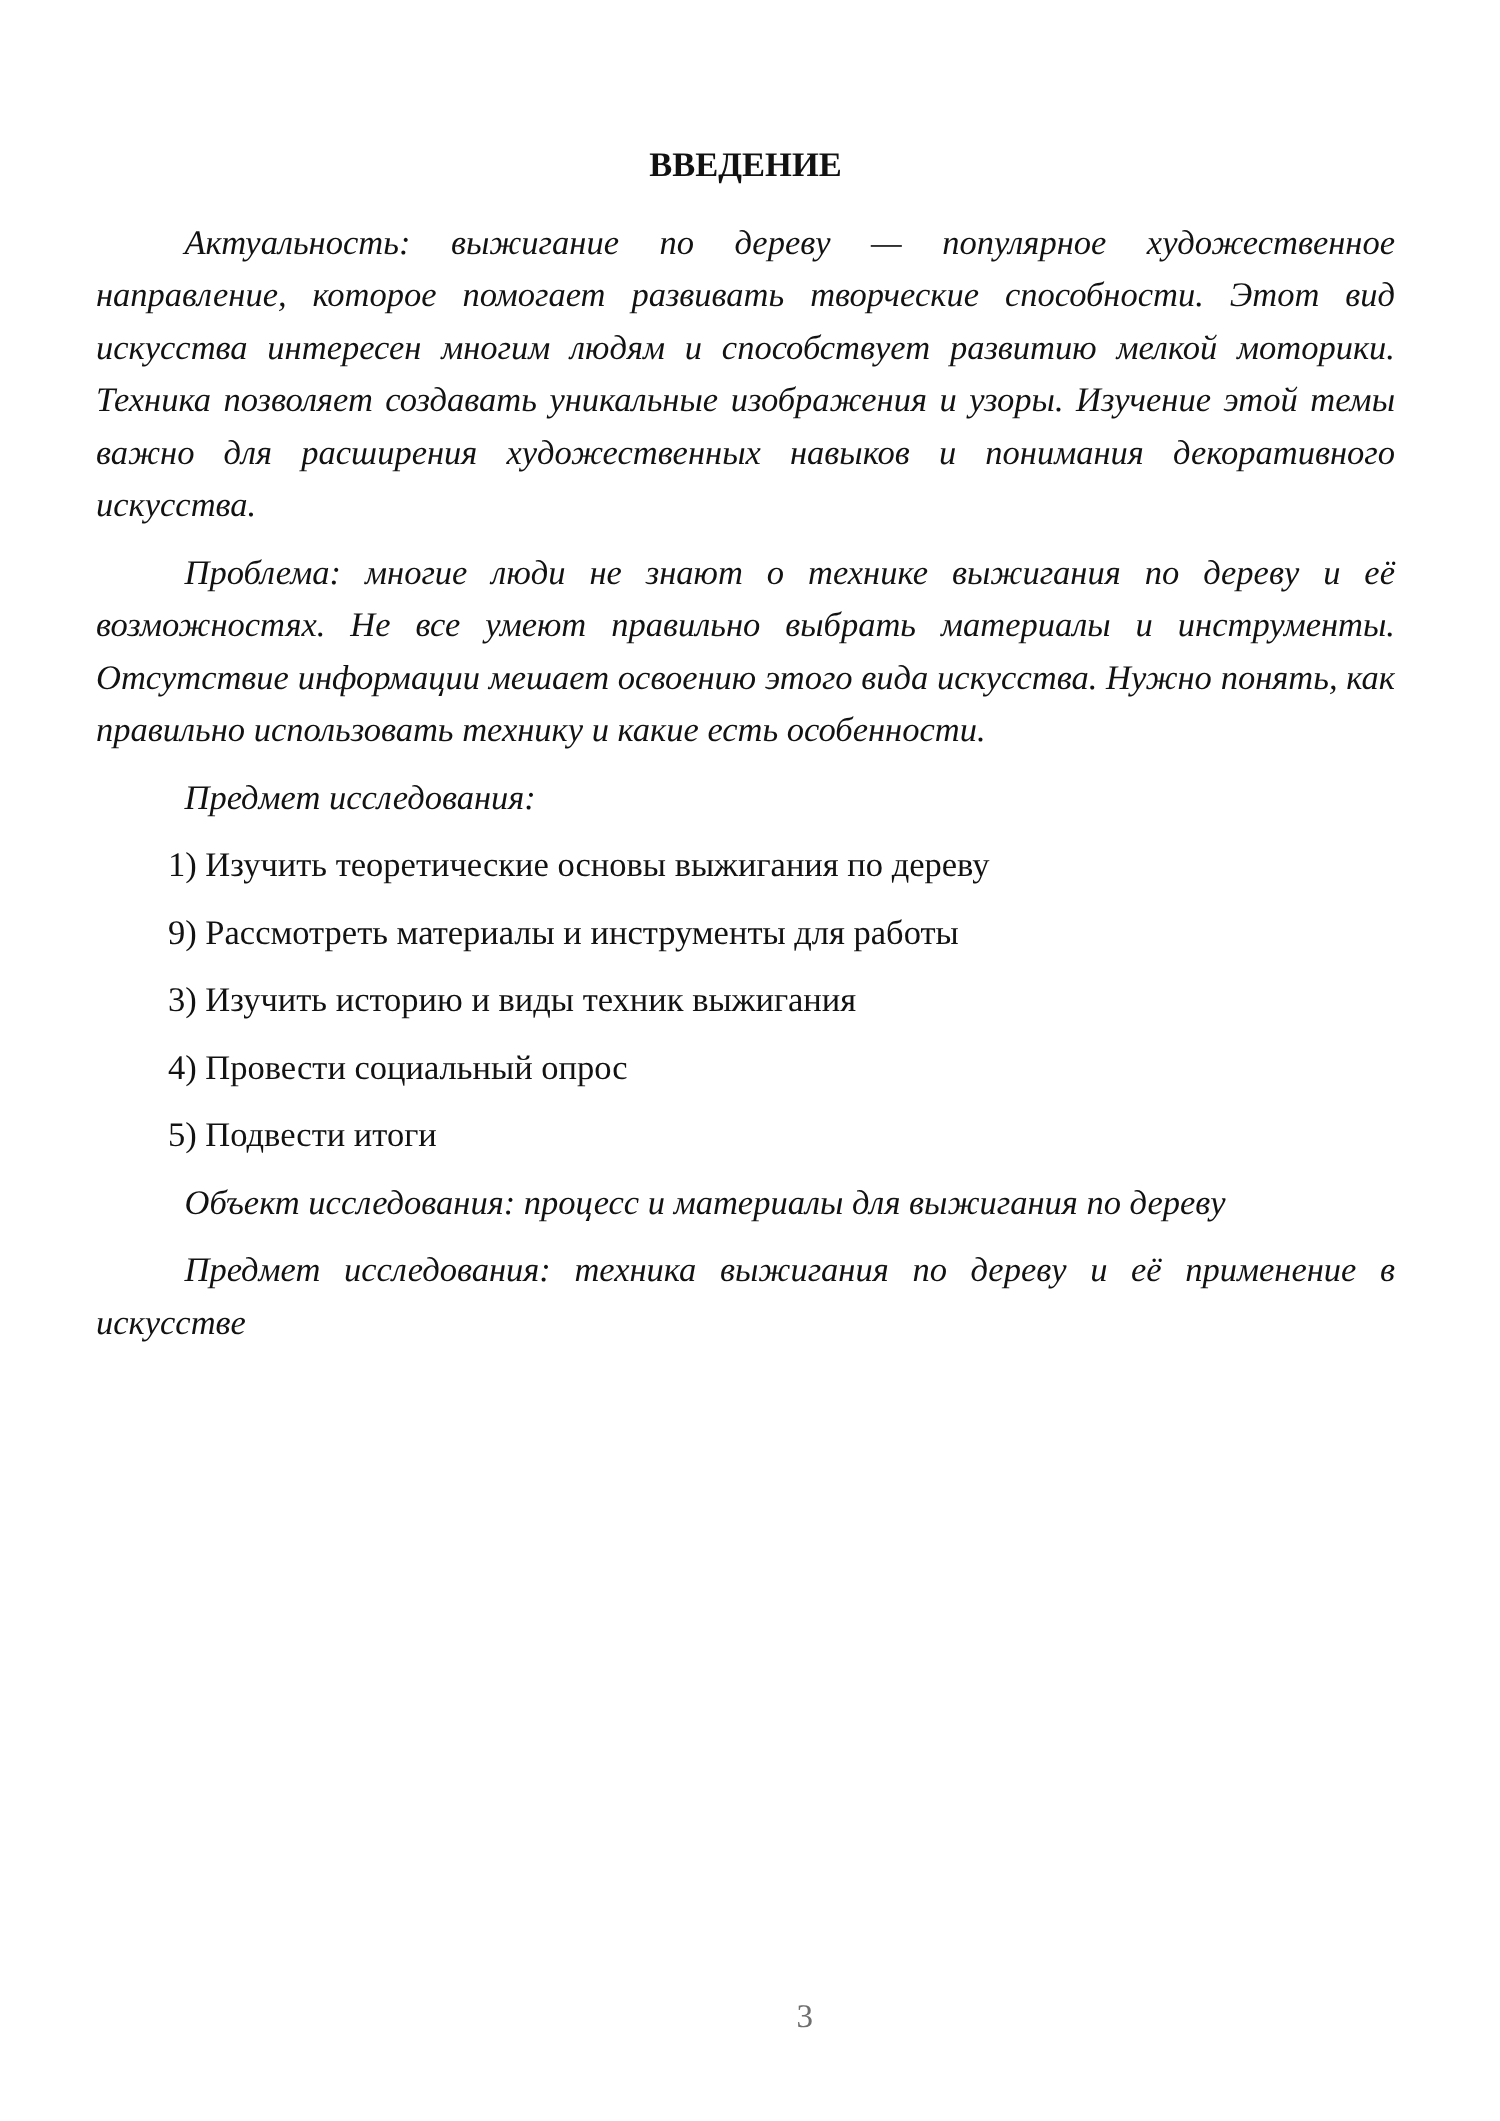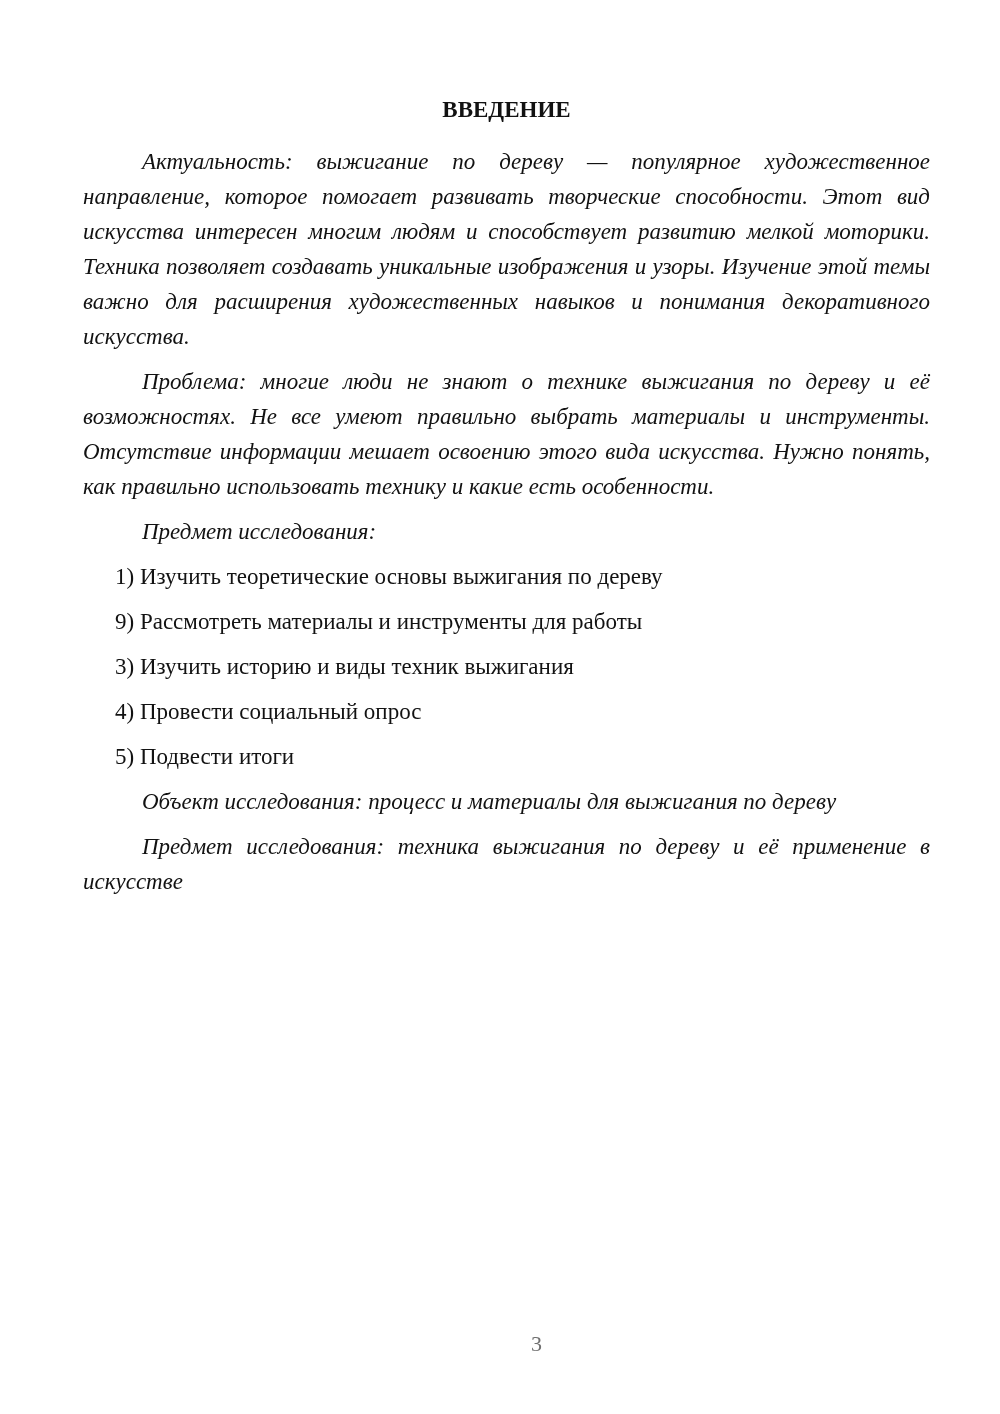--- a/index.html
+++ b/index.html
@@ -6,21 +6,21 @@
     margin: 0;
     padding: 0;
     background: #ffffff;
   }
   .page {
     position: relative;
     width: 1000px;
     height: 1414px;
     background: #ffffff;
     box-sizing: border-box;
-    padding: 92px 70px 0 83px;
+    padding: 92px 70px 0 64px;
     font-family: "Liberation Serif", "DejaVu Serif", serif;
     font-size: 23px;
     line-height: 35px;
     color: #121212;
     overflow: hidden;
     -webkit-hyphens: none;
     hyphens: none;
   }
   .doc-title {
     font-size: 23px;
@@ -34,21 +34,21 @@
     text-align: justify;
     text-indent: 59px;
     font-style: italic;
   }
   .tasks {
     list-style: none;
     margin: 0;
     padding: 0 0 0 32px;
   }
   .task {
-    margin: 0 0 10px 0;
+    margin: 0 0 10px 16px;
     text-align: left;
   }
   .page-footer {
     position: absolute;
     left: 143px;
     right: 70px;
     top: 1326px;
     text-align: center;
   }
   .page-number {

